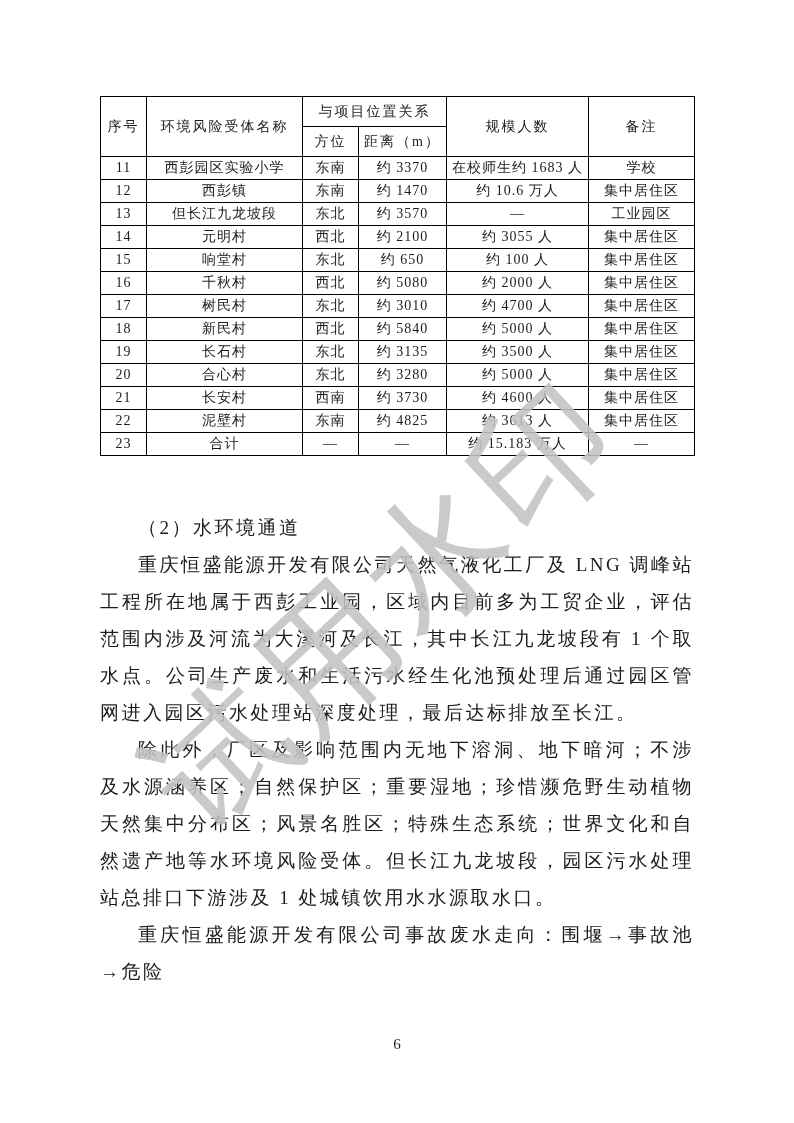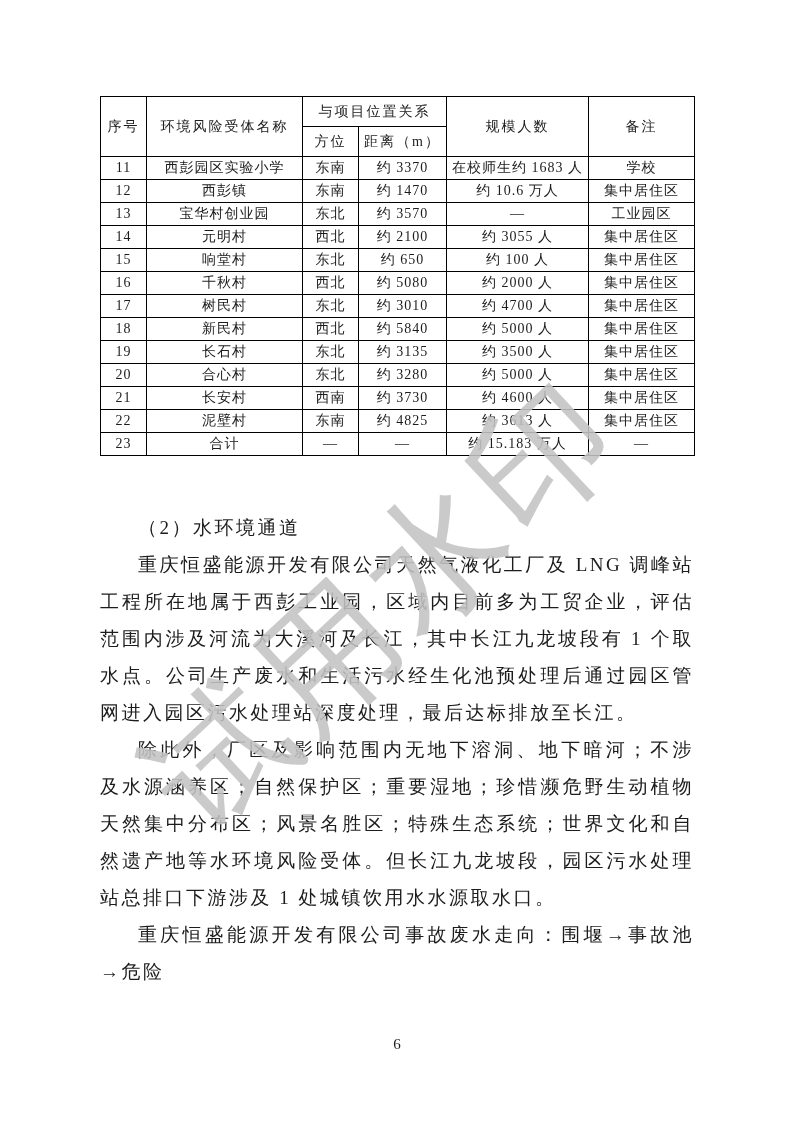--- a/index.html
+++ b/index.html
@@ -101,21 +101,21 @@
       <tr>
         <td>12</td>
         <td>西彭镇</td>
         <td>东南</td>
         <td>约 1470</td>
         <td>约 10.6 万人</td>
         <td>集中居住区</td>
       </tr>
       <tr>
         <td>13</td>
-        <td>宝华村创业园</td>
+        <td>但长江九龙坡段</td>
         <td>东北</td>
         <td>约 3570</td>
         <td>—</td>
         <td>工业园区</td>
       </tr>
       <tr>
         <td>14</td>
         <td>元明村</td>
         <td>西北</td>
         <td>约 2100</td>

